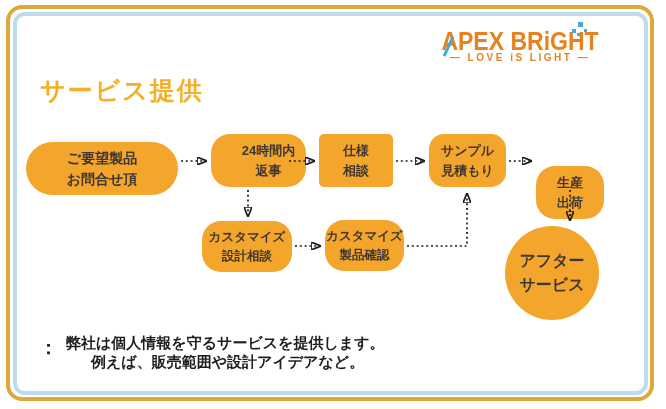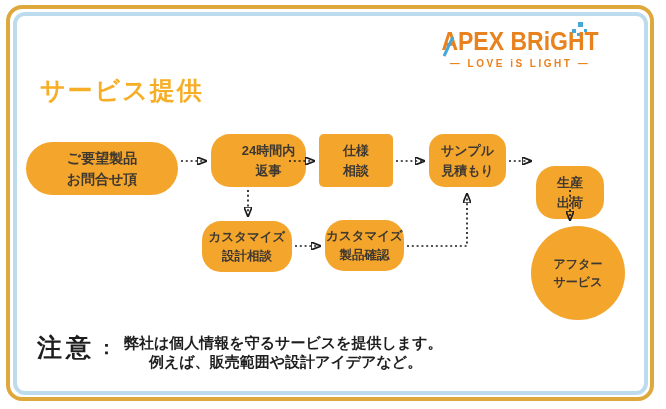--- a/index.html
+++ b/index.html
@@ -16,21 +16,21 @@
     position:absolute;left:13px;top:12px;width:627px;height:375px;
     border:4px solid var(--border-inner,#BCDCEE);border-radius:12px;
   }
   
   .logo{position:absolute;left:434px;top:30px;width:172px;text-align:center;line-height:1;}
   .logo-name{
     display:block;font-size:23px;font-weight:800;letter-spacing:0px;
     color:var(--logo-orange,#E8821F);white-space:nowrap;transform:scaleY(1.12);
   }
   .logo-tagline{
-    display:block;margin-top:6px;font-size:10px;font-weight:700;letter-spacing:2.5px;
+    display:block;margin-top:0;font-size:10px;font-weight:700;letter-spacing:2.5px;
     color:var(--logo-orange,#E8821F);white-space:nowrap;
   }
   .spark{position:absolute;background:var(--logo-blue,#45A8D9);}
   .sp1{left:572px;top:29px;width:4px;height:4px;}
   .sp2{left:578px;top:22px;width:5px;height:5px;}
   .sp3{left:584px;top:29px;width:3px;height:3px;}
   .sp4{left:577px;top:33px;width:3px;height:3px;}
   .a-accent{
     position:absolute;left:447px;top:36px;width:3px;height:21px;
     background:var(--logo-blue,#45A8D9);transform:rotate(25deg);
@@ -46,21 +46,21 @@
     background:var(--node-fill,#F3A52C);color:var(--node-text,#3F3831);
     font-weight:700;text-align:center;white-space:pre-line;line-height:1.5;
   }
   .n1{left:26px;top:134px;width:152px;height:53px;border-radius:27px;font-size:14px;margin-top:8px;}
   .n2{left:211px;top:134px;width:75px;height:53px;border-radius:19px;font-size:13px;padding-left:20px;}
   .n3{left:319px;top:134px;width:74px;height:53px;border-radius:5px;font-size:13px;}
   .n4{left:429px;top:134px;width:77px;height:53px;border-radius:15px;font-size:13px;}
   .n5{left:536px;top:134px;width:68px;height:53px;border-radius:19px;font-size:13px;margin-top:32px;}
   .n6{left:202px;top:221px;width:90px;height:51px;border-radius:19px;font-size:12.5px;}
   .n7{left:325px;top:220px;width:79px;height:51px;border-radius:19px;font-size:12.5px;}
-  .n8{left:531px;top:226px;width:94px;height:94px;border-radius:50%;font-size:12px;}
+  .n8{left:505px;top:226px;width:94px;height:94px;border-radius:50%;font-size:16px;}
   
   .arrows{position:absolute;left:0;top:0;pointer-events:none;}
   .arrows path{fill:none;stroke:var(--arrow,#1B1B1B);stroke-width:1.7;stroke-dasharray:2 2.8;}
   
   .note{position:absolute;left:37px;top:333px;display:flex;align-items:flex-start;color:var(--note-text,#1E1E1E);}
   .note-label{font-size:25px;font-weight:700;letter-spacing:4px;line-height:1;margin-top:2px;}
   .note-colon{font-size:19px;font-weight:700;margin:5px 8px 0 2px;line-height:1;}
   .note-lines{font-size:15px;font-weight:600;line-height:19px;}
   .note-line2{padding-left:25px;}
 </style>
@@ -111,21 +111,20 @@
     <path d="M289,161 H315" marker-end="url(#arw)"></path>
     <path d="M396,161 H425" marker-end="url(#arw)"></path>
     <path d="M509,161 H532" marker-end="url(#arw)"></path>
     <path d="M248,190 V217" marker-end="url(#arw)"></path>
     <path d="M295,246 H321" marker-end="url(#arw)"></path>
     <path d="M407,246 H467 V193" marker-end="url(#arw)"></path>
     <path d="M570,190 V221" marker-end="url(#arw)"></path>
   </svg>
 
   <div class="note">
-    <span class="note-label">注意</span>
     <span class="note-colon">：</span>
     <div class="note-lines">
       <div class="note-line1">弊社は個人情報を守るサービスを提供します。</div>
       <div class="note-line2">例えば、販売範囲や設計アイデアなど。</div>
     </div>
   </div>
 
 </div>
 
 </body></html>

